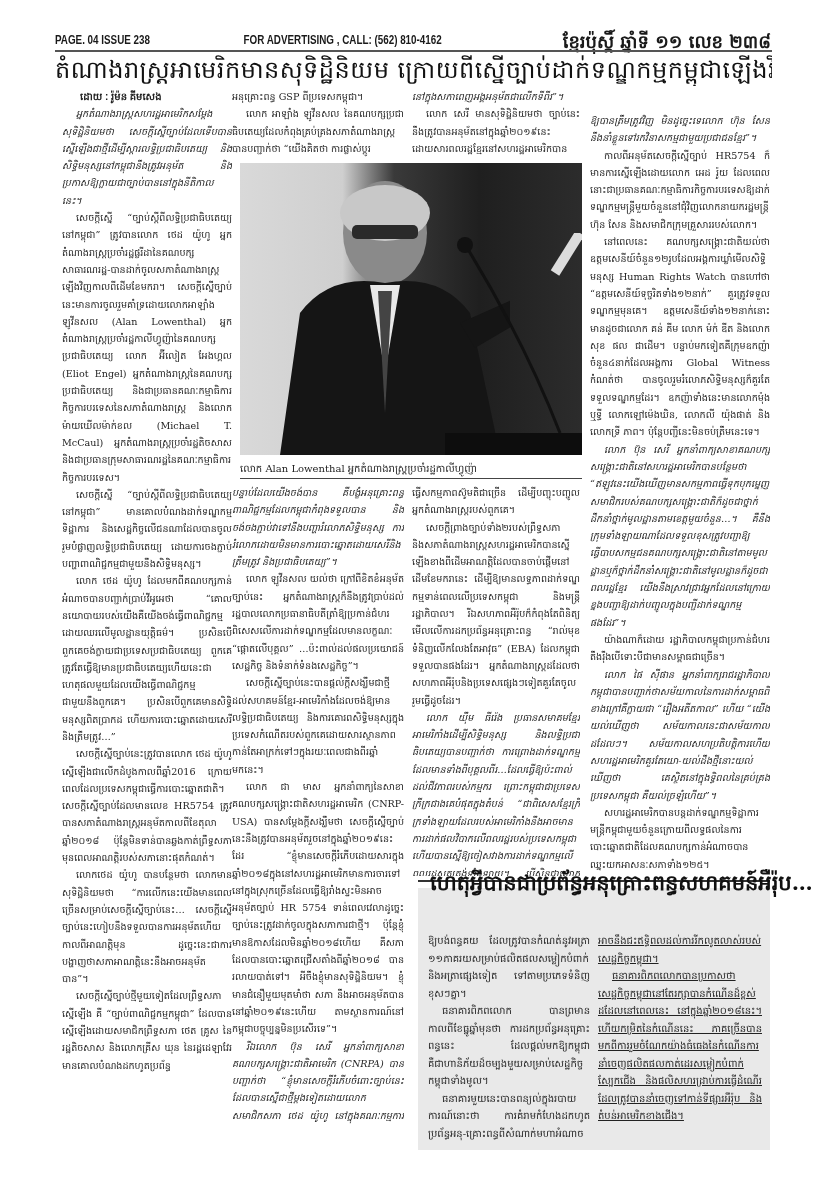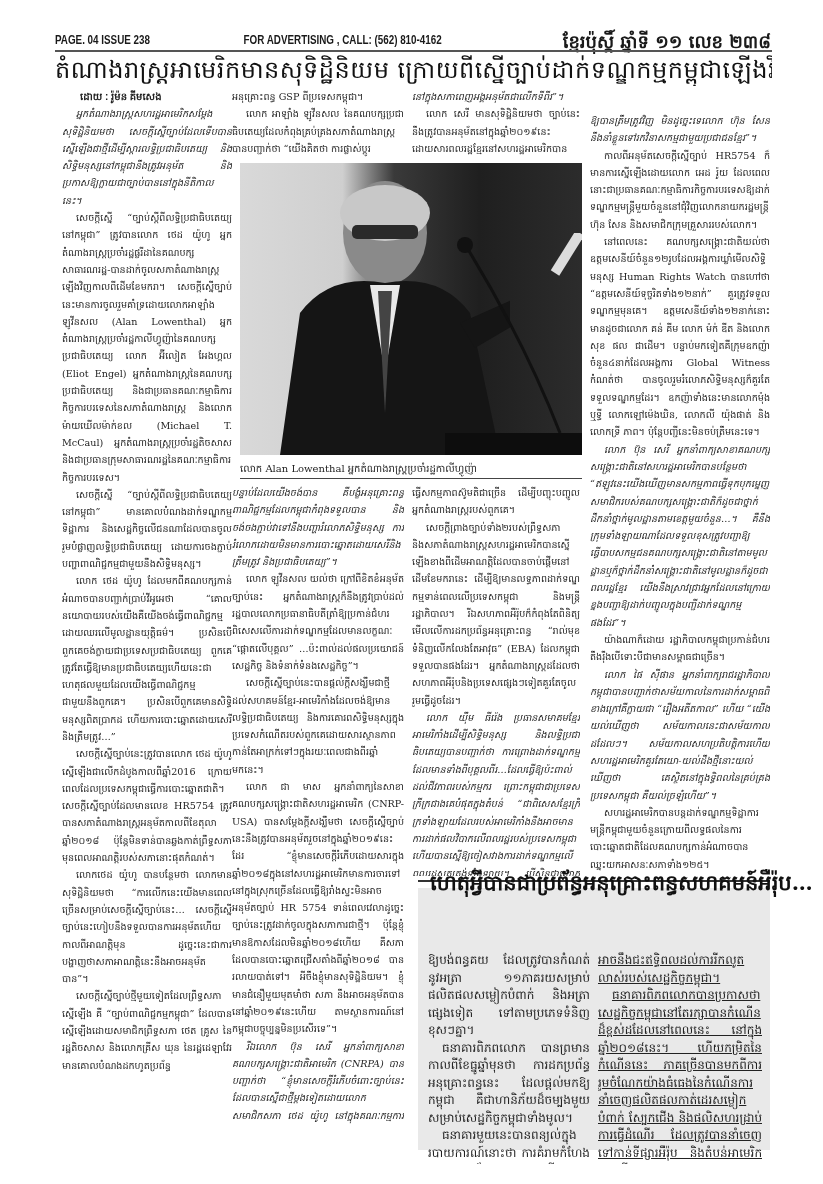--- a/index.html
+++ b/index.html
@@ -24,21 +24,21 @@
            background:linear-gradient(90deg,#d9d9d9 0%,#cfcfcf 30%,#3a3a3a 45%,#1f1f1f 70%,#2c2c2c 100%);
            overflow:hidden; }
   .photo .figure { position:absolute; left:20px; top:10px; width:250px; height:282px; }
   .caption { position:absolute; left:240px; top:462px; width:342px; text-align:left;
              font-size:10px; color:#222; }
   .rule-cap { position:absolute; left:240px; top:478px; width:342px; height:1px; background:#444; }
   .box { position:absolute; left:418px; top:888px; width:352px; height:262px; background:#e9e9e9; }
   .box-rule { position:absolute; left:418px; top:880px; width:352px; height:2px; background:#333; }
   .box-title { position:absolute; left:430px; top:868px; width:330px; height:32px;
                font-size:21px; font-weight:bold; line-height:30px; white-space:nowrap; color:#111; }
-  .box-col { position:absolute; font-size:12px; line-height:17.5px; text-align:justify; color:#222; overflow:hidden;margin-top:20px; }
+  .box-col { position:absolute; font-size:10px; line-height:17.5px; text-align:justify; color:#222; overflow:hidden; }
   .box-col p { margin:0; text-indent:14px; }
   .box-col p.noind { text-indent:0; }
 </style>
 </head>
 <body>
 
 <div class="masthead">
   <span class="mh-left">PAGE. 04  ISSUE 238</span>
   <span class="mh-center">FOR ADVERTISING ,  CALL: (562) 810-4162</span>
 </div>

